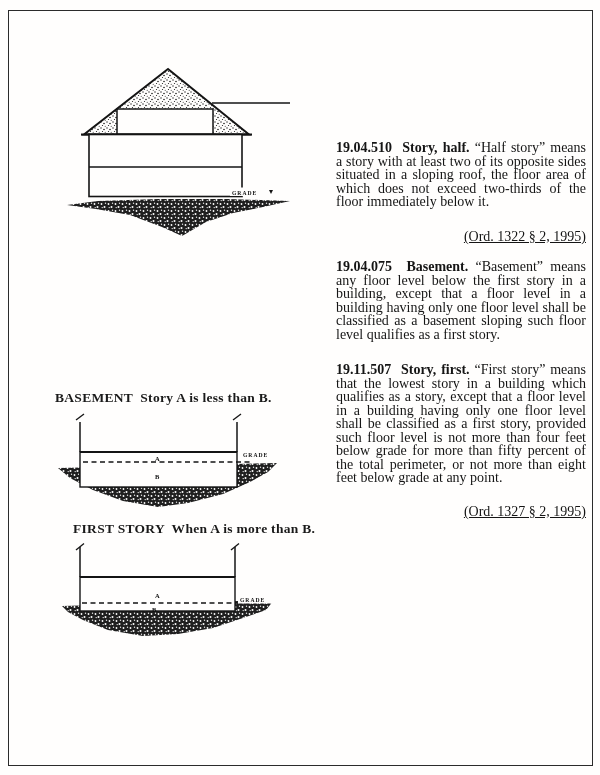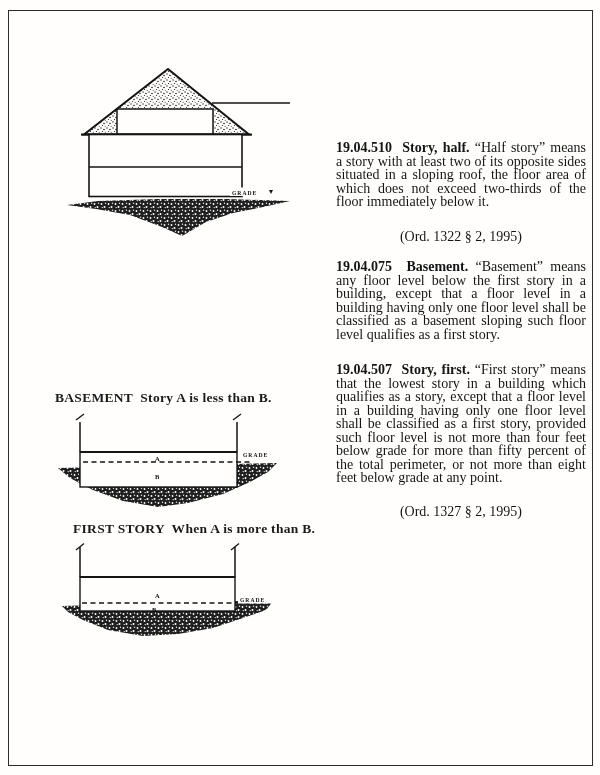--- a/index.html
+++ b/index.html
@@ -12,21 +12,21 @@
   .fig-house{left:58px;top:55px;}
   .fig-basement{left:38px;top:410px;}
   .fig-first{left:38px;top:542px;}
   .caption{position:absolute;font-size:13.5px;font-weight:600;letter-spacing:.3px;
        white-space:pre-wrap;color:#1a1a1a;}
   .cap-basement{left:55px;top:390px;}
   .cap-first{left:57px;top:521px;margin-left:16px;}
   .body-text{position:absolute;left:336px;width:250px;margin:0;
        font-size:14px;line-height:13.5px;text-align:justify;color:#151515;}
   .sec-head{font-weight:bold;white-space:pre-wrap;}
-  .ord{text-align:center;}
+  .ord{text-align:right;text-decoration:underline;}
   svg text{font-family:"Liberation Serif", serif;fill:#111;}
   .tiny-label{font-size:5.6px;letter-spacing:1px;font-weight:bold;}
   .ab-label{font-size:6.5px;font-weight:bold;}
   .defs-holder{position:absolute;width:0;height:0;}
 </style>
 </head>
 <body>
 
 <div class="sheet">
   <div class="border-frame"></div>
@@ -110,18 +110,18 @@
   </p>
 
   <p class="body-text ord" style="top:230px">(Ord. 1322 § 2, 1995)</p>
 
   <p class="body-text" style="top:260px">
     <span class="sec-head">19.04.075  Basement.</span>
     <span>“Basement” means any floor level below the first story in a building, except that a floor level in a building having only one floor level shall be classified as a basement sloping such floor level qualifies as a first story.</span>
   </p>
 
   <p class="body-text" style="top:363px">
-    <span class="sec-head">19.04.507  Story, first.</span>
+    <span class="sec-head">19.11.507  Story, first.</span>
     <span>“First story” means that the lowest story in a building which qualifies as a story, except that a floor level in a building having only one floor level shall be classified as a first story, provided such floor level is not more than four feet below grade for more than fifty percent of the total perimeter, or not more than eight feet below grade at any point.</span>
   </p>
 
   <p class="body-text ord" style="top:505px">(Ord. 1327 § 2, 1995)</p>
 </div>
 
 </body></html>

